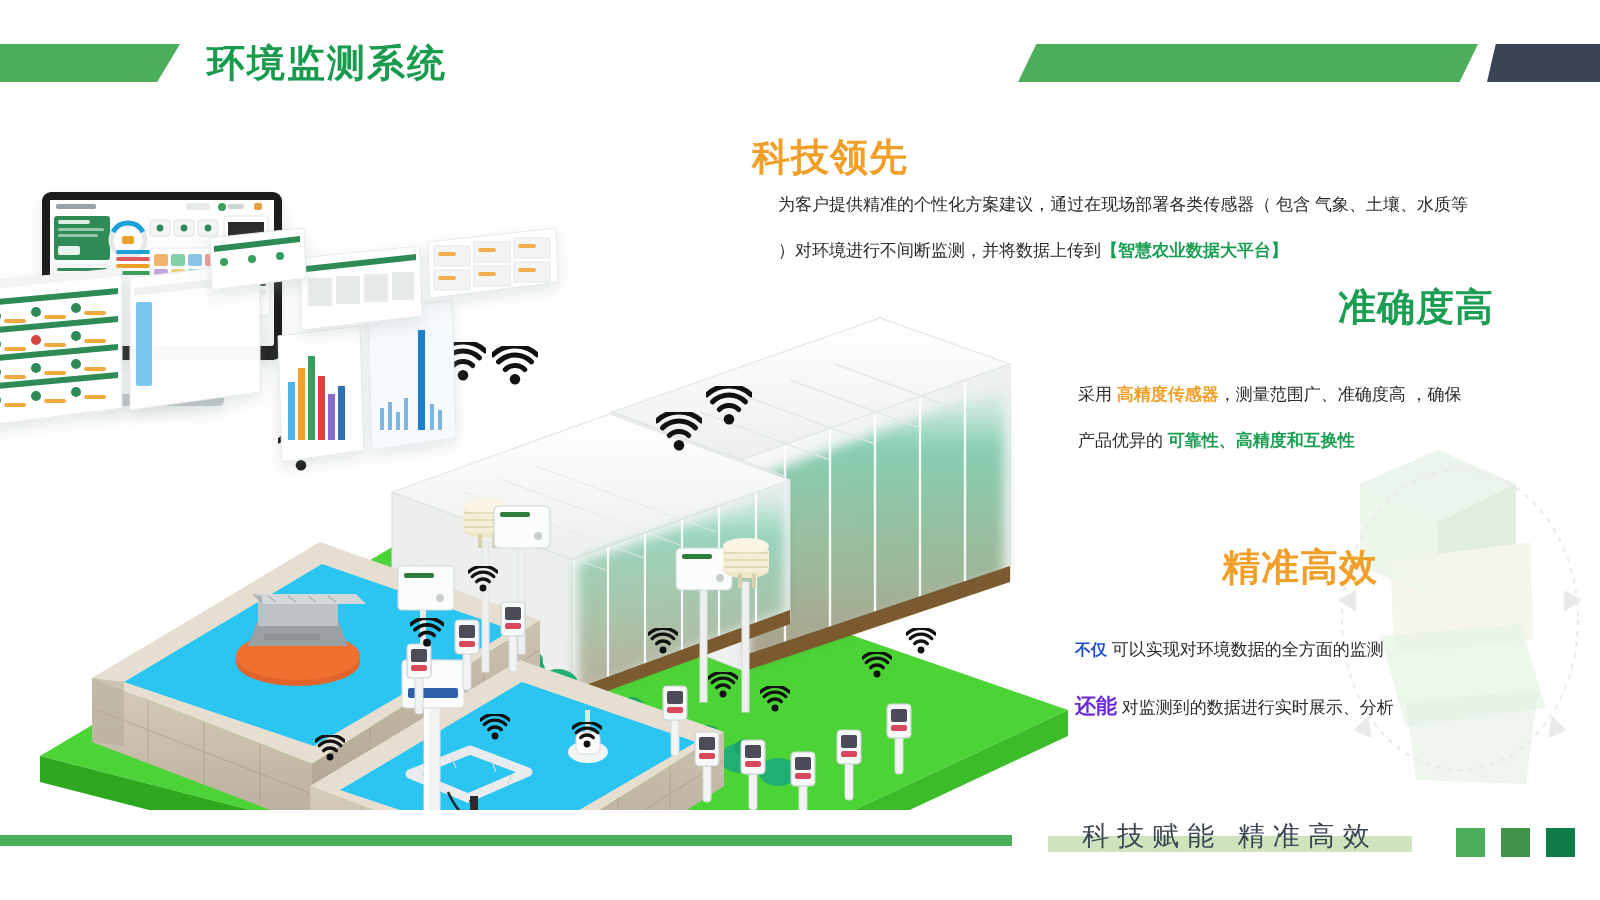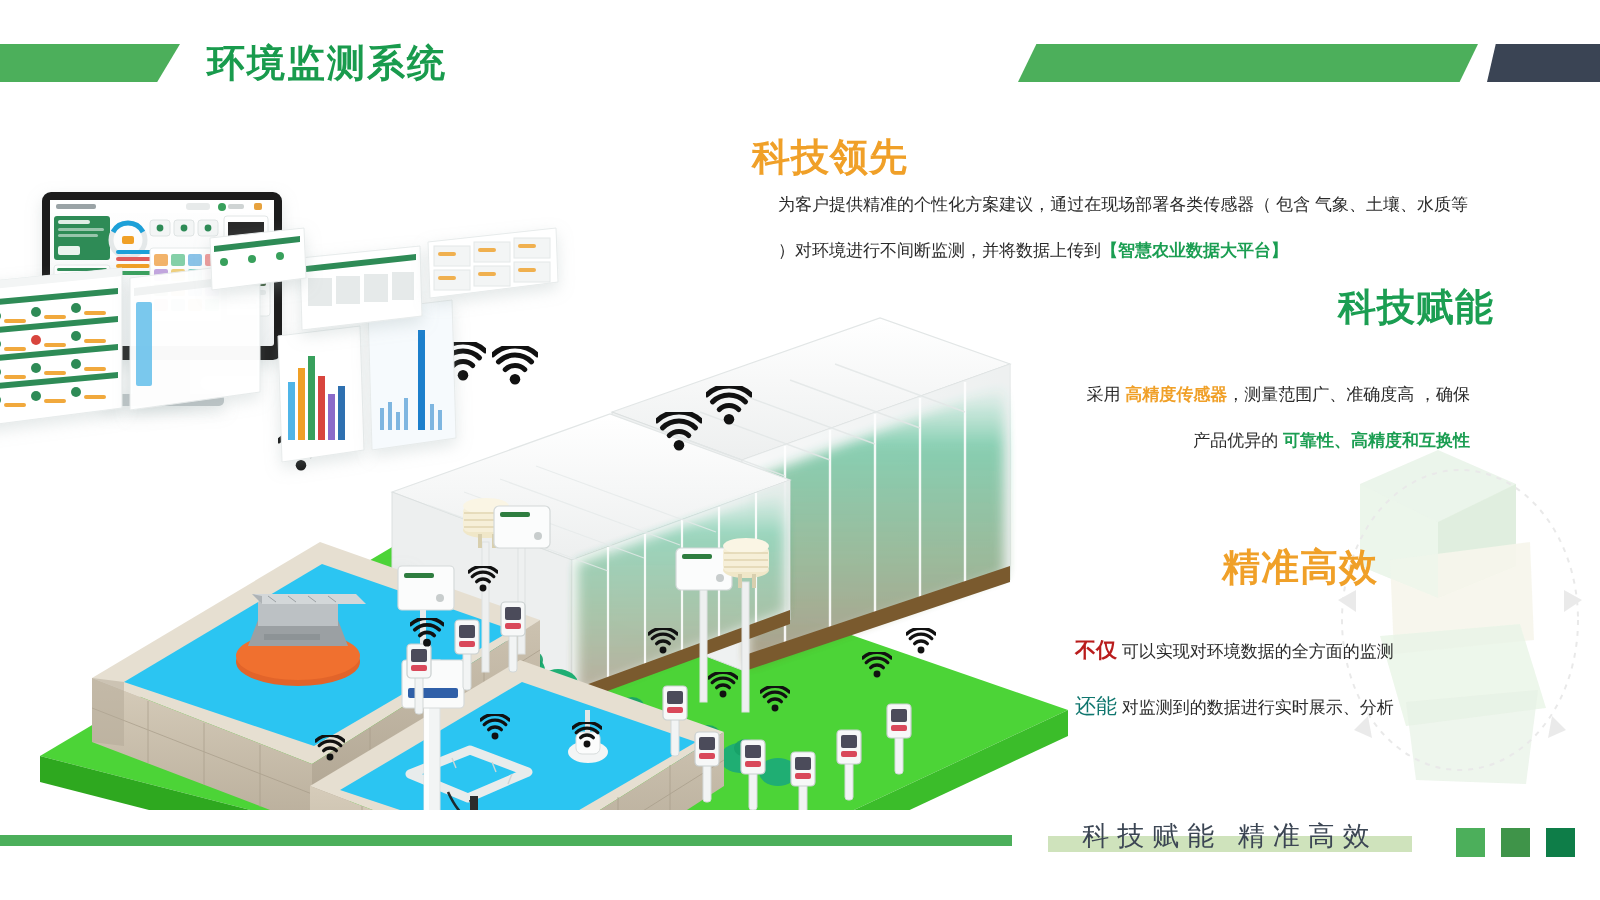--- a/index.html
+++ b/index.html
@@ -45,27 +45,27 @@
   .hd-green{
     position:absolute;font-size:38px;font-weight:bold;color:#1B9E52;
     letter-spacing:1px;white-space:nowrap;
   }
   .para{
     position:absolute;font-size:17px;color:#2b2b2b;line-height:46px;
     text-align:justify;
   }
   .para .em-green{color:#1B9E52;font-weight:bold;}
   .para .em-orange{color:#F0A028;font-weight:bold;}
-  .lead-orange{color:#b91c1c;font-weight:bold;font-size:21px;}
-  .lead-green{color:#0f766e;font-weight:normal;font-size:21px;}
+  .lead-orange{color:#1d4ed8;font-weight:bold;font-size:16px;}
+  .lead-green{color:#6d28d9;font-weight:bold;font-size:21px;}
 
   #blk1-head{left:752px;top:132px;}
   #blk1-body{left:778px;top:182px;width:690px;text-indent:0;}
   #blk2-head{left:1338px;top:282px;}
-  #blk2-body{left:1078px;top:372px;width:392px;text-align:right;}
+  #blk2-body{left:1078px;top:372px;width:392px;text-align:left;}
   #blk3-head{left:1222px;top:542px;}
   #blk3-l1{left:1075px;top:636px;width:420px;line-height:28px;}
   #blk3-l2{left:1075px;top:692px;width:420px;line-height:28px;}
 
   
   .ft-rule{position:absolute;left:0;top:835px;width:1012px;height:11px;background:#4CAF5B;}
   .ft-band{position:absolute;left:1048px;top:836px;width:364px;height:16px;background:#CFE3BC;}
   .ft-slogan{
     position:absolute;left:1058px;top:818px;width:344px;text-align:center;
     font-size:27px;color:#3C4654;letter-spacing:8px;white-space:nowrap;
@@ -666,21 +666,21 @@
   <div class="hdr-bar-left"></div>
   <div class="hdr-bar-mid"></div>
   <div class="hdr-bar-dark"></div>
   <div class="hdr-title-cn">环境监测系统</div>
 
   <div class="hd-orange" id="blk1-head">科技领先</div>
   <div class="para" id="blk1-body">
     <span>为客户提供精准的个性化方案建议，通过在现场部署各类传感器（ 包含 气象、土壤、水质等 ）对环境进行不间断监测，并将数据上传到</span><span class="em-green">【智慧农业数据大平台】</span>
   </div>
 
-  <div class="hd-green" id="blk2-head">科技赋能</div>
+  <div class="hd-green" id="blk2-head">准确度高</div>
   <div class="para" id="blk2-body">
     <span>采用 </span><span class="em-orange">高精度传感器</span><span>，测量范围广、准确度高 ，确保产品优异的 </span><span class="em-green">可靠性、高精度和互换性</span>
   </div>
 
   <div class="hd-orange" id="blk3-head">精准高效</div>
   <div class="para" id="blk3-l1">
     <span class="lead-orange">不仅</span><span> 可以实现对环境数据的全方面的监测</span>
   </div>
   <div class="para" id="blk3-l2">
     <span class="lead-green">还能</span><span> 对监测到的数据进行实时展示、分析</span>

